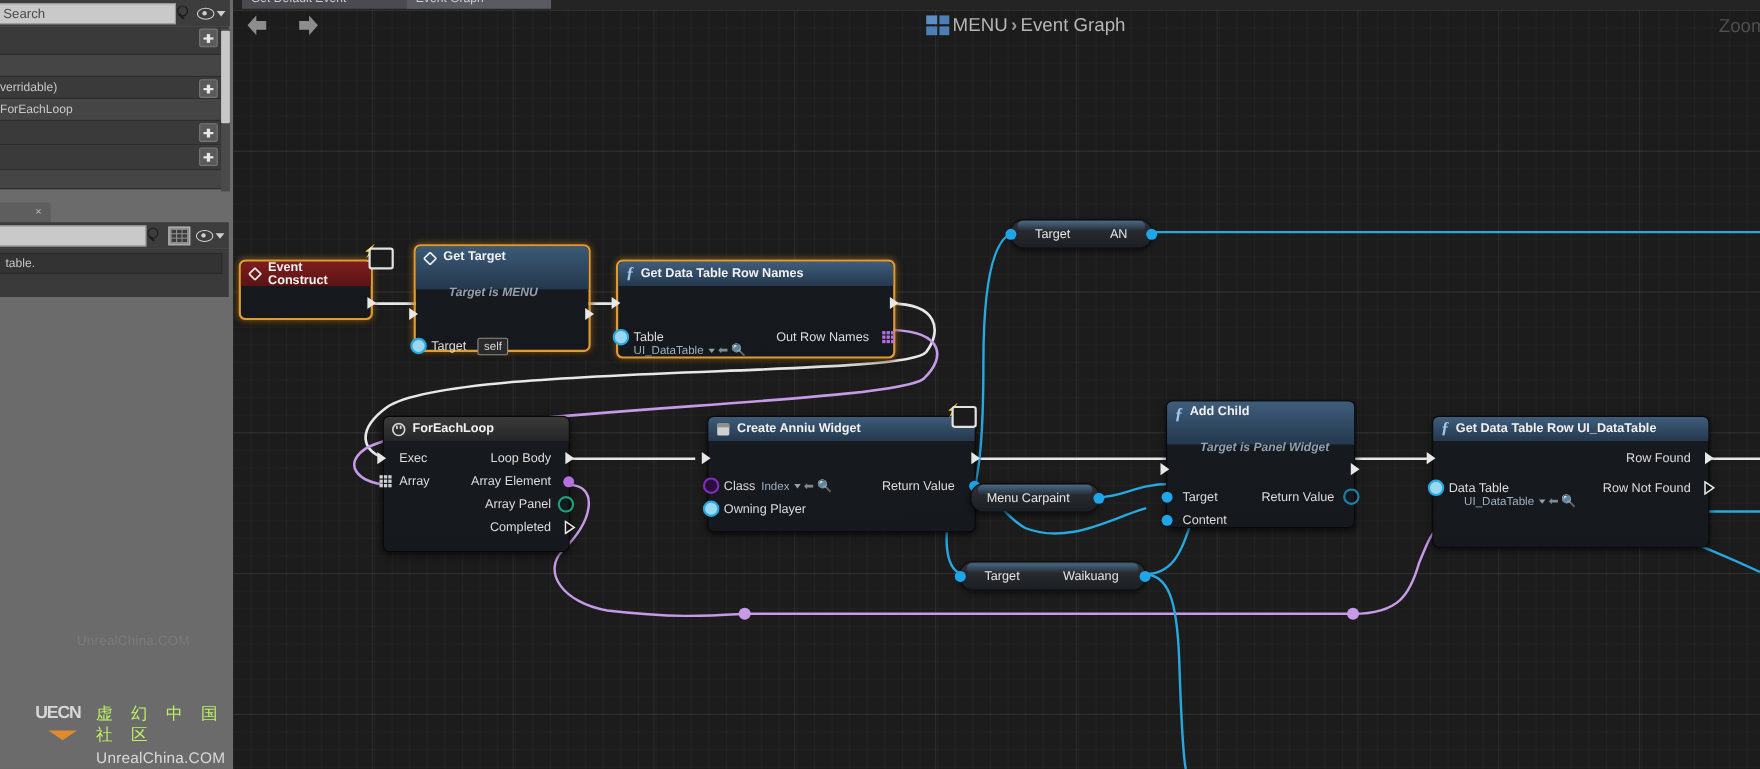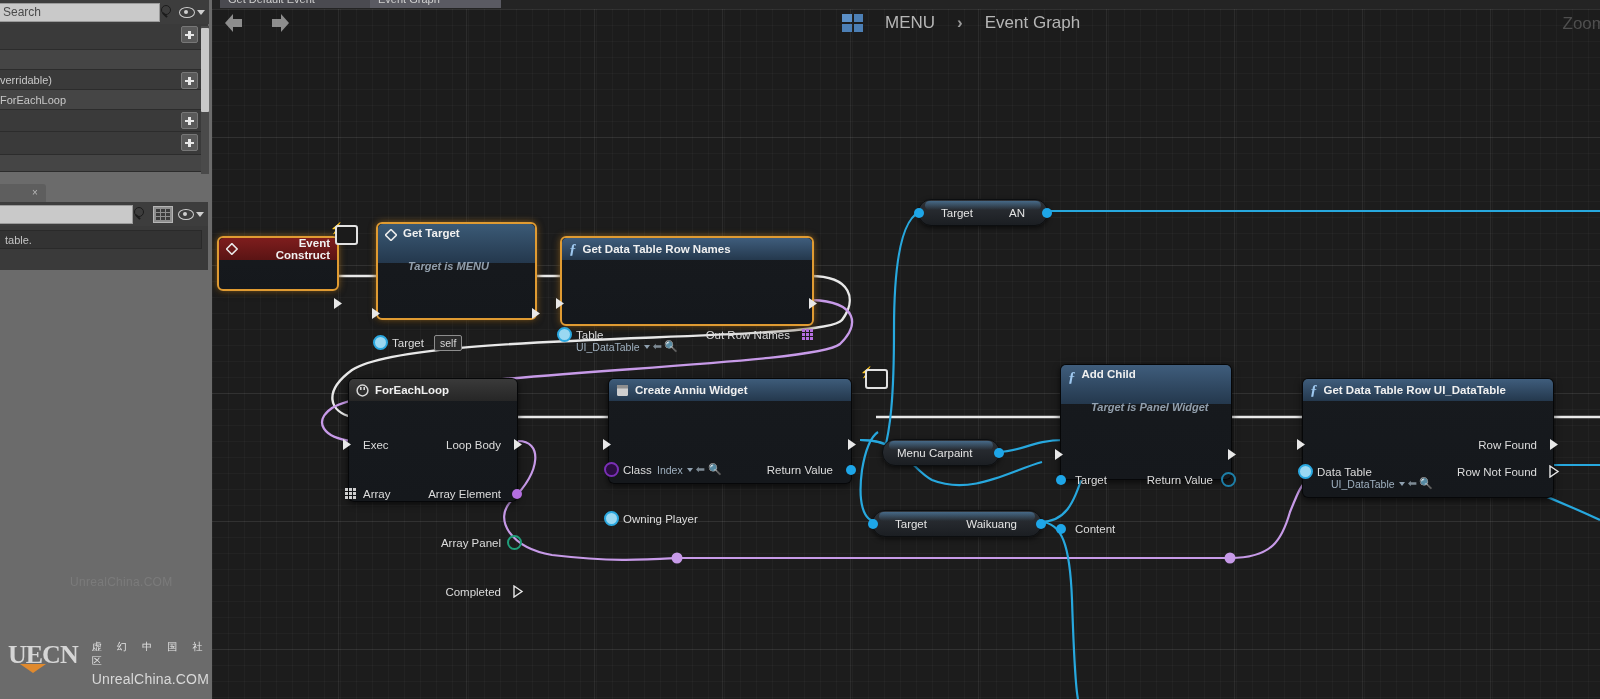--- a/index.html
+++ b/index.html
@@ -43,46 +43,46 @@
      display:grid;grid-template-columns:repeat(3,1fr);grid-template-rows:repeat(3,1fr);gap:1px;padding:2px;box-sizing:border-box;}
   .grid-btn i{background:#3b3b3b;}
   .sub-body{position:absolute;left:-8px;top:226px;width:216px;height:44px;background:#3a3a3a;}
   .sub-item{height:17px;background:#333;border:1px solid #2a2a2a;margin:4px 6px;
      display:flex;align-items:center;padding-left:6px;}
   .sub-item span{font-size:11px;color:#c4c4c4;}
   .panel-bg-lower{position:absolute;left:0;top:270px;width:212px;height:429px;background:#6b6b6b;}
 
   .wm-faint{position:absolute;left:70px;top:575px;font-size:12px;color:#7b7b7b;letter-spacing:.3px;}
   .logo-wrap{position:absolute;left:8px;top:640px;display:flex;align-items:flex-start;}
-  .uecn{font-family:Liberation Serif, serif;font-size:26px;color:#d6d6d6;letter-spacing:-1px;font-weight:700;position:relative;}
+  .uecn{font-family:Liberation Sans, sans-serif;font-size:16px;color:#d6d6d6;letter-spacing:-1px;font-weight:700;position:relative;margin-left:24px;}
   .uecn-tri{position:absolute;left:12px;top:24px;width:0;height:0;border-left:13px solid transparent;
      border-right:13px solid transparent;border-top:9px solid #e08a2e;}
   .cn-text{margin-left:14px;}
-  .cn-line1{font-size:10px;color:#e5e5e5;letter-spacing:6px;font-family:"DejaVu Sans", sans-serif;}
+  .cn-line1{font-size:15px;color:#bef264;letter-spacing:6px;font-family:"DejaVu Sans", sans-serif;}
   .cn-line2{font-size:14px;color:#d9d9d9;margin-top:3px;letter-spacing:.2px;}
 
   
   #graph{position:absolute;left:212px;top:0;width:1388px;height:699px;background:#1c1c1c;overflow:hidden;}
   #grid{position:absolute;inset:0;
     background-image:
       linear-gradient(to right, rgba(255,255,255,.028) 1px, transparent 1px),
       linear-gradient(to bottom, rgba(255,255,255,.028) 1px, transparent 1px),
       linear-gradient(to right, rgba(255,255,255,.065) 1px, transparent 1px),
       linear-gradient(to bottom, rgba(255,255,255,.065) 1px, transparent 1px);
     background-size:16px 16px,16px 16px,128px 128px,128px 128px;
     background-position:0 9px,0 9px,-2px 9px,-2px 9px;}
   #topbar{position:absolute;left:0;top:0;width:1388px;height:9px;background:#242424;}
   #tabstrip{position:absolute;left:0;top:0;width:1388px;height:9px;overflow:hidden;}
   .gtab{position:absolute;top:-10px;height:18px;background:#4a4a50;border-radius:3px 3px 0 0;
      display:flex;align-items:center;padding:0 8px;font-size:11px;color:#d0d0d0;}
   .gtab.active{background:#5a5a62;}
   .navarrows{position:absolute;left:10px;top:12px;display:flex;gap:22px;}
   .arrow{width:24px;height:22px;position:relative;opacity:.72;}
   .arrow svg{display:block;}
-  .breadcrumb{position:absolute;left:630px;top:13px;display:flex;align-items:center;gap:22px;}
+  .breadcrumb{position:absolute;left:630px;top:13px;display:flex;align-items:center;gap:3px;}
   .bc-icon{width:21px;height:18px;display:grid;grid-template-columns:1fr 1fr;grid-template-rows:1fr 1fr;gap:2px;}
   .bc-icon i{background:#4c7fb5;}
   .bc-icon i:nth-child(1){background:#5b8fc6;}
   .bc-text{font-size:17px;color:#b6b6b6;}
   .bc-sep{font-size:17px;color:#9a9a9a;font-weight:700;}
   .zoomlbl{position:absolute;right:-6px;top:14px;font-size:17px;color:#4e4e4e;}
 
   
   .node{position:absolute;border-radius:6px;box-sizing:border-box;
      background:linear-gradient(180deg,#171a1e 0%,#15181c 100%);
@@ -92,21 +92,21 @@
   .nhead{height:22px;border-radius:5px 5px 0 0;display:flex;align-items:center;padding:0 7px;gap:6px;
      font-size:11.5px;font-weight:700;color:#f0f0f0;overflow:hidden;}
   .nhead.fn{background:linear-gradient(180deg,#3f5d7c 0%,#24384d 100%);}
   .nhead.ev{background:linear-gradient(180deg,#7e1d1d 0%,#5a1414 100%);}
   .nhead.pure{background:linear-gradient(180deg,#3b5a76 0%,#24384d 100%);}
   .nhead.wid{background:linear-gradient(180deg,#3e5c7a 0%,#24384d 100%);}
   .nhead.mac{background:linear-gradient(180deg,#3a3a3a 0%,#262626 100%);}
   .nhead2{position:absolute;left:30px;top:36px;font-size:11px;font-style:italic;color:#b4c4d4;opacity:.78;}
   .nhead.tall{height:36px;align-items:flex-start;padding-top:3px;}
   .nbody{position:relative;padding:5px 0 6px;}
-  .prow{position:relative;height:21px;display:flex;align-items:center;margin-top:28px;}
+  .prow{position:relative;height:21px;display:flex;align-items:center;}
   .pin-in{position:absolute;left:-7px;display:flex;align-items:center;}
   .pin-out{position:absolute;right:-7px;display:flex;align-items:center;}
   .lbl-l{font-size:11.5px;color:#dcdcdc;position:absolute;left:14px;}
   .lbl-r{font-size:11.5px;color:#dcdcdc;position:absolute;right:16px;}
   .exec{width:11px;height:13px;}
   .dot{width:10px;height:10px;border-radius:50%;}
   .dot.blue{background:#1ea6e8;}
   .dot.obj{width:11px;height:11px;border-radius:50%;border:2.4px solid #1d7fa8;background:transparent;}
   .dot.objf{width:11px;height:11px;border-radius:50%;border:2.4px solid #2aa8e0;background:#9ad8f2;}
   .dot.purple{background:#b46fe0;}
@@ -293,21 +293,21 @@
     <path d="M828,522 C852,522 862,506 872,470 C880,440 890,430 900,426" stroke="#27a8de" stroke-width="2.2" fill="none"></path>
 
     <path d="M666,522 C650,522 646,500 650,470 C654,446 660,436 666,432" stroke="#27a8de" stroke-width="2.2" fill="none"></path>
 
     <path d="M1340,465 C1360,465 1375,465 1388,465" stroke="#27a8de" stroke-width="2.2" fill="none"></path>
     <path d="M1100,441 C1180,441 1280,470 1388,520" stroke="#27a8de" stroke-width="2.2" fill="none"></path>
 
     <path d="M1340,417 C1360,417 1375,417 1388,417" stroke="#e8e8e8" stroke-width="2.4" fill="none"></path>
   </svg>
 
-  <div class="node sel" style="left:5px;top:236px;width:122px;height:55px;text-align:right;">
+  <div class="node sel" style="left:5px;top:236px;width:122px;height:55px;">
     <div class="nhead ev">
       <svg width="12" height="12" viewBox="0 0 12 12">
           <path d="M6 0.5 L11.5 6 L6 11.5 L0.5 6 Z" fill="none" stroke="#e9e9e9" stroke-width="1.6"></path>
         </svg>
       <span>Event Construct</span>
     </div>
     <div class="nbody">
       <div class="prow">
         <div class="pin-out" style="right:-7px;">
           <svg class="exec" viewBox="0 0 11 13">
@@ -454,21 +454,21 @@
         <span class="lbl-r">Completed</span>
         <div class="pin-out">
           <svg class="exec" viewBox="0 0 11 13">
               <path d="M1 1 L9 6.5 L1 12 Z" fill="none" stroke="#e8e8e8" stroke-width="1.4"></path>
             </svg>
         </div>
       </div>
     </div>
   </div>
 
-  <div class="node" style="left:396px;top:378px;width:244px;height:106px;">
+  <div class="node" style="left:431px;top:378px;width:244px;height:106px;">
     <div class="nhead wid">
       <svg width="13" height="13" viewBox="0 0 13 13">
           <rect x="1" y="1" width="11" height="11" rx="1.5" fill="#cfcfcf"></rect>
           <rect x="1" y="1" width="11" height="3.5" fill="#8f8f8f"></rect>
         </svg>
       <span>Create Anniu Widget</span>
     </div>
     <div class="nbody">
       <div class="prow">
         <div class="pin-in">

